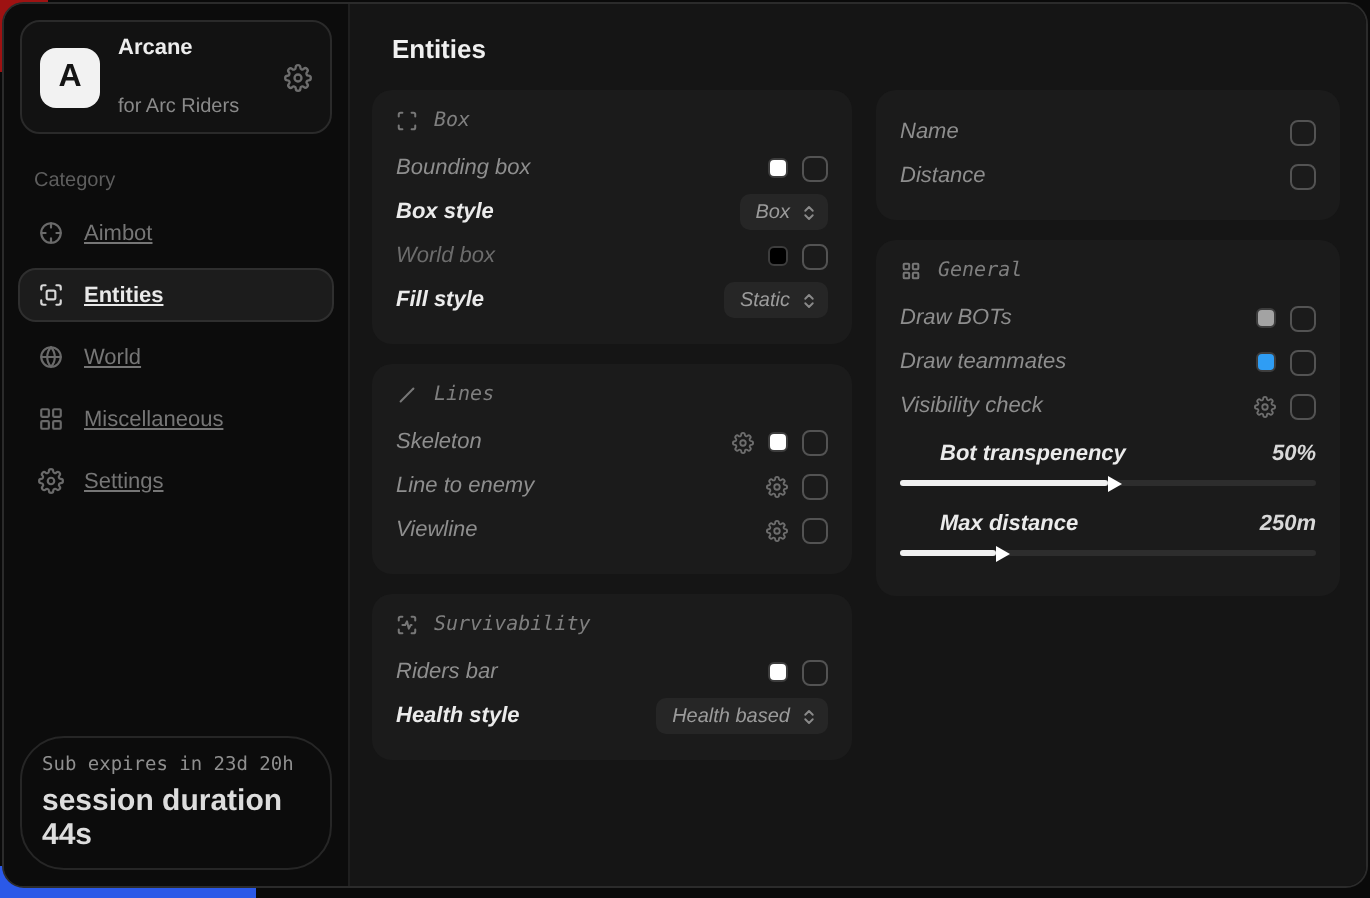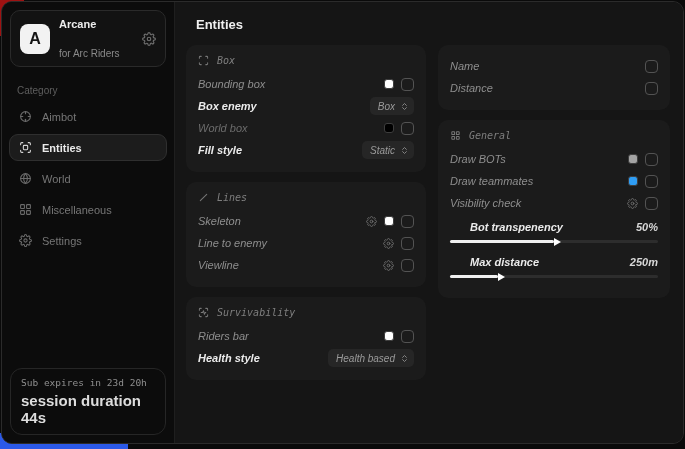--- a/index.html
+++ b/index.html
@@ -23,26 +23,26 @@
   .sidebar { width:173px; background:#0c0c0c; border-right:1px solid #1f1f1f; display:flex; flex-direction:column; }
   .logo-card { margin:8px; border:1px solid #2a2a2a; background:#121212; border-radius:10px; padding:7px 9px; display:flex; align-items:center; gap:9px; }
   .logo-badge { width:30px; height:30px; border-radius:8px; background:#f2f2f2; color:#141414; font-weight:bold; font-size:16px; display:flex; align-items:center; justify-content:center; flex:none; }
   .logo-text { display:flex; flex-direction:column; gap:2px; }
   .logo-title { font-size:11px; font-weight:700; color:#ededed; }
   .logo-sub { font-size:10px; color:#8a8a8a;margin-top:16px; }
   .logo-gear { margin-left:auto; color:#6d6d6d; display:flex; }
 
   .category { font-size:10px; color:#5e5e5e; padding:10px 15px 5px; }
   .nav { display:flex; flex-direction:column; }
-  .nav-item { display:flex; align-items:center; gap:10px; margin:2px 7px; padding:6px 9px; border-radius:9px; border:1px solid transparent; color:#767676; font-size:11px; cursor:default; }
+  .nav-item { display:flex; align-items:center; gap:10px; margin:2px 7px; padding:6px 9px; border-radius:9px; border:1px solid transparent; color:#767676; font-size:11px; cursor:default;text-decoration:underline; }
   .nav-item .nicon { display:flex; color:#6a6a6a; }
   .nav-item.selected { background:#1c1c1c; border-color:#2f2f2f; color:#e9e9e9; font-weight:600; }
   .nav-item.selected .nicon { color:#d6d6d6; }
 
-  .sidebar-footer { margin:auto 8px 8px; border:1px solid #262626; border-radius:12px; padding:8px 10px; }
+  .sidebar-footer { margin:auto 8px 8px; border:1px solid #262626; border-radius:22px; padding:8px 10px; }
   .footer-line1 { font-family:"DejaVu Sans Mono", monospace; font-size:9.5px; color:#8f8f8f; white-space:nowrap; }
   .footer-line2 { font-size:15px; color:#dddddd; font-weight:700; margin-top:4px; }
 
   
   .main { flex:1; background:#151515; padding:13px 13px 0 11px; display:flex; flex-direction:column; }
   .main-title { font-size:13px; font-weight:700; color:#f0f0f0; padding:2px 0 13px 10px; }
   .columns { display:grid; grid-template-columns:240px 1fr; gap:12px; align-items:start; }
   .col { display:flex; flex-direction:column; gap:10px;font-style:italic; }
 
   .panel { background:#1b1b1b; border-radius:10px; padding:10px 12px 11px; }
@@ -183,21 +183,21 @@
             <span>Box</span>
           </div>
           <div class="row">
             <span class="row-label muted">Bounding box</span>
             <span class="row-controls">
               <span class="swatch" style="background: rgb(255, 255, 255);"></span>
               <span class="checkbox"></span>
             </span>
           </div>
           <div class="row">
-            <span class="row-label bright">Box enemy</span>
+            <span class="row-label bright">Box style</span>
             <span class="row-controls">
               <span class="dropdown">
                 <span>Box</span>
                 <span class="dicon">
                   <svg width="9" height="9" viewBox="0 0 24 24" fill="none" stroke="currentColor" stroke-width="2.5" stroke-linecap="round" stroke-linejoin="round">
                       <path d="M7 9l5-5 5 5"></path>
                       <path d="M7 15l5 5 5-5"></path>
                     </svg>
                 </span>
               </span>

